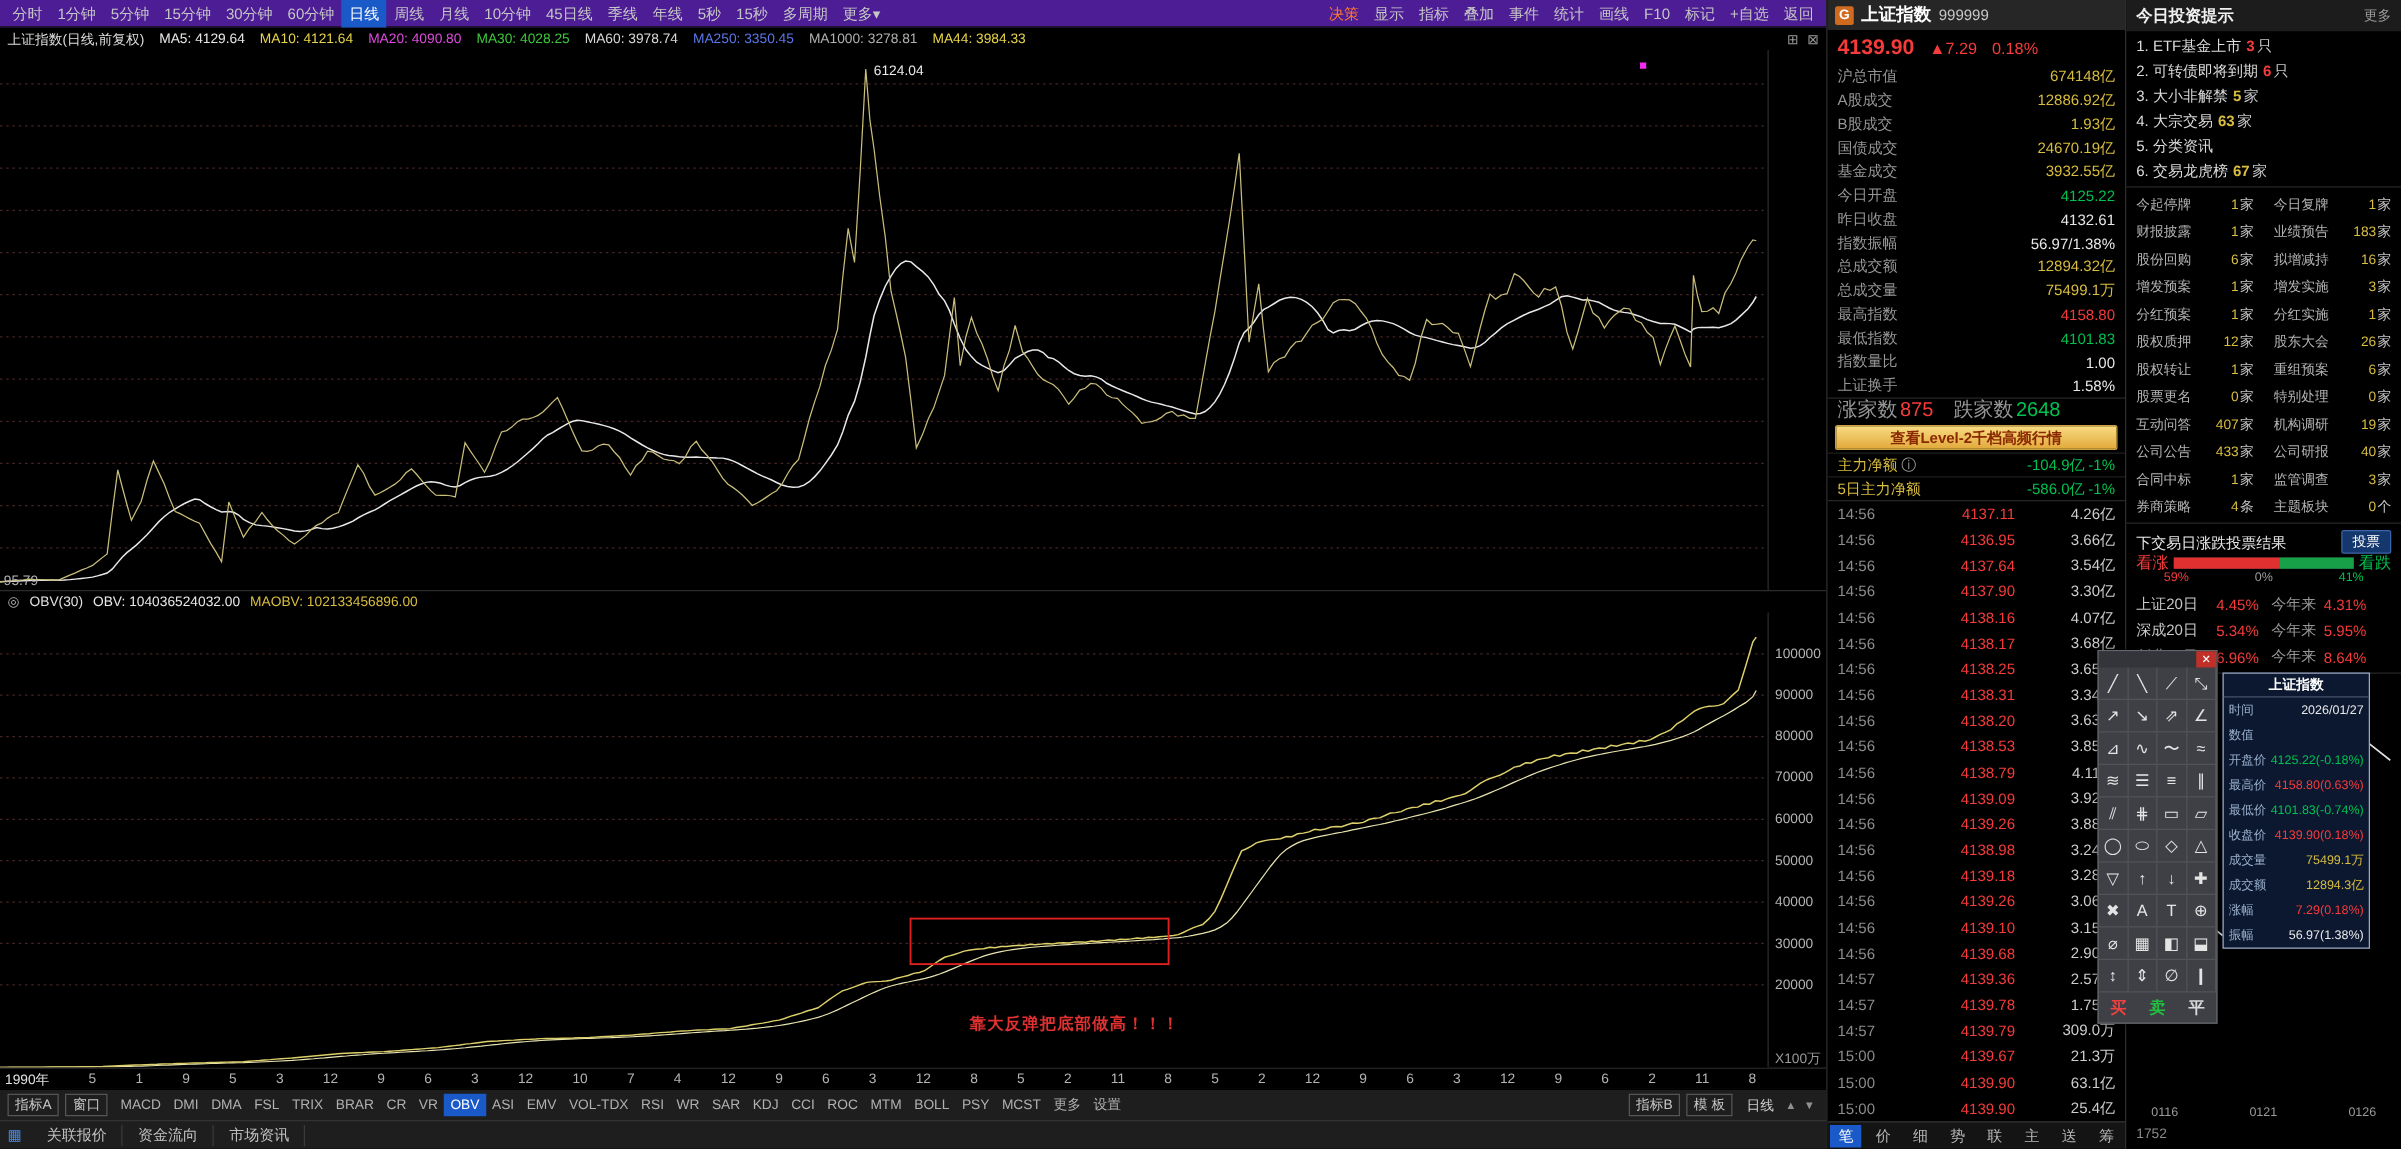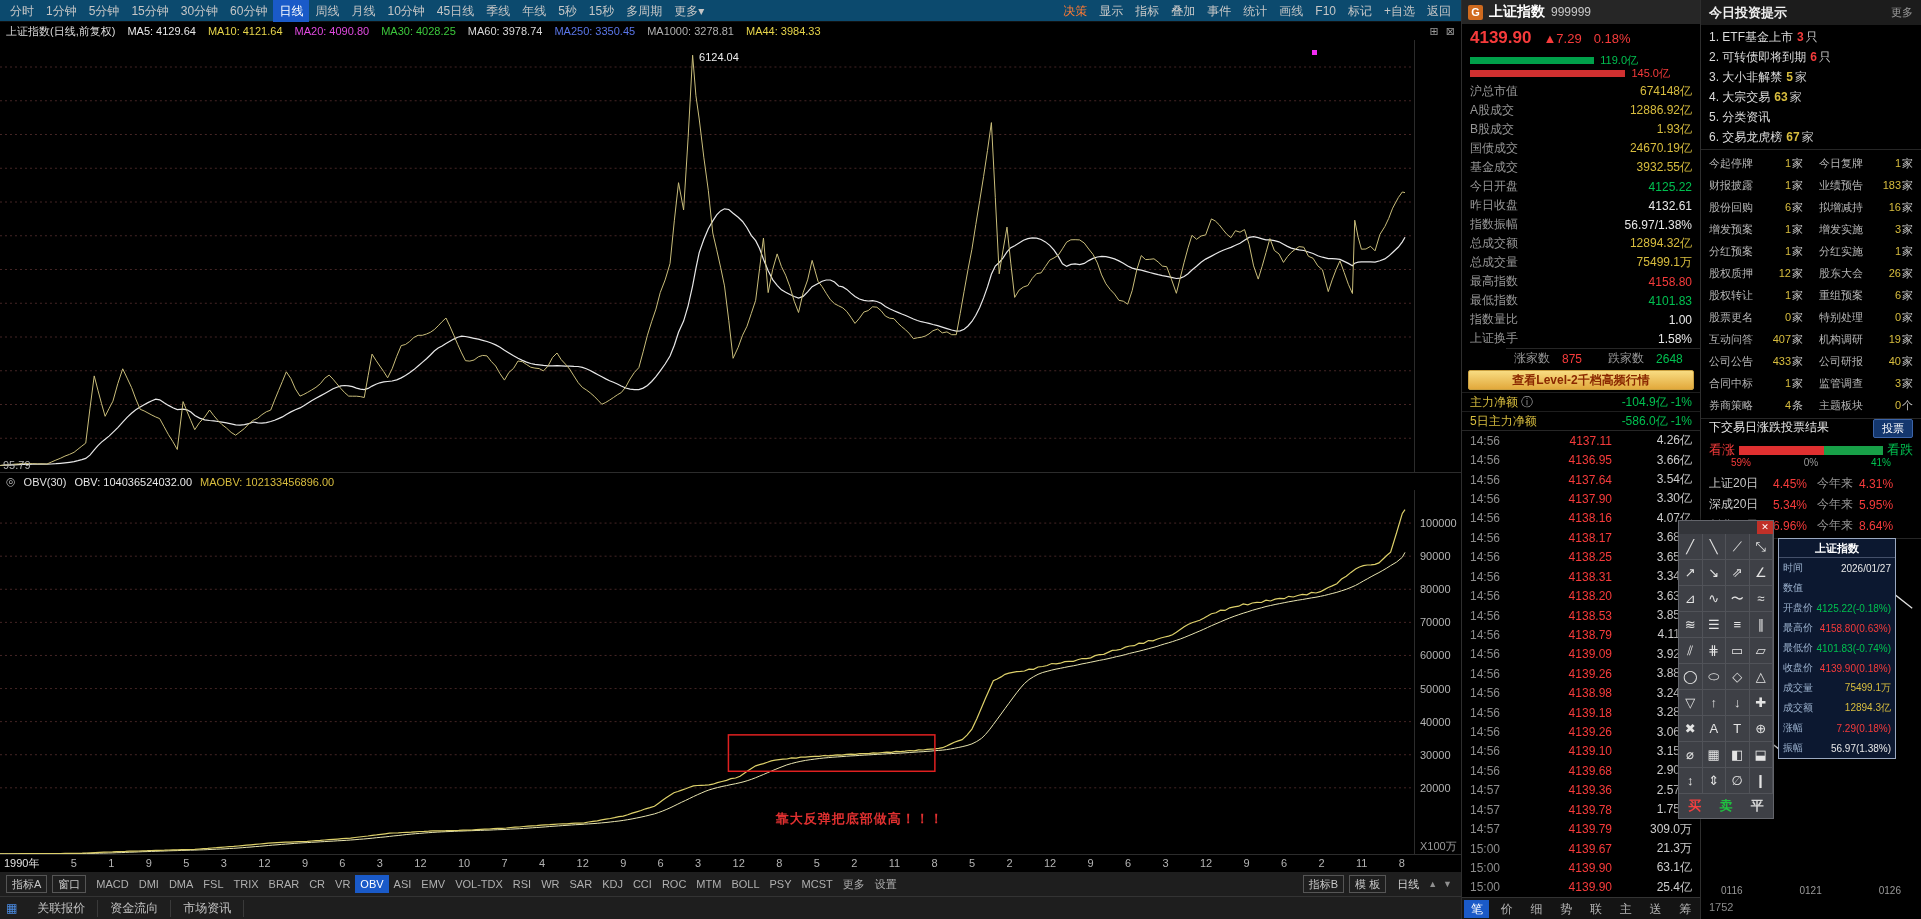--- a/index.html
+++ b/index.html
@@ -1,21 +1,21 @@
 <!DOCTYPE html>
 <html><head>
 <meta charset="utf-8">
 <style>
 *{margin:0;padding:0;box-sizing:border-box;}
 html,body{width:1921px;height:919px;}
 body{background:#000;font-family:"Liberation Sans","DejaVu Sans",sans-serif;font-size:12px;color:#c8c8c8;overflow:hidden;position:relative;}
 .red{color:#f63b3b;}.green{color:#00c050;}.yellow{color:#d8bd3e;}.white{color:#e8e8e8;}.gray{color:#9a9a9a;}
 
 .chart-col{position:absolute;left:0;top:0;width:1461px;height:919px;display:flex;flex-direction:column;background:#000;}
-.topbar{height:22px;flex:none;background:#0c4a6e;border-bottom:1px solid #111;display:flex;justify-content:space-between;align-items:center;padding:0 4px;}
+.topbar{height:22px;flex:none;background:#4c1d95;border-bottom:1px solid #111;display:flex;justify-content:space-between;align-items:center;padding:0 4px;}
 .menu-left,.menu-right{display:flex;height:22px;align-items:center;}
 .menu-item{padding:0 6px;line-height:22px;font-size:12px;color:#c6c6c6;cursor:pointer;white-space:nowrap;}
 .menu-item.active{background:#1a5ac8;color:#fff;}
 .menu-item.decision{color:#ff7a33;}
 .chart-header{height:18px;flex:none;display:flex;align-items:center;padding:0 6px;font-size:11px;}
 .ch-title{color:#dcdcdc;margin-right:12px;white-space:nowrap;}
 .ma-item{margin-right:12px;white-space:nowrap;}
 .ch-icons{margin-left:auto;display:flex;gap:7px;color:#9a9a9a;}
 .ch-icon{cursor:pointer;}
 .chart-row{flex:none;display:flex;position:relative;}
@@ -54,21 +54,21 @@
 .q-last{font-size:17px;font-weight:bold;}
 .q-chg{font-size:13px;}
 .q-bars{height:30px;flex:none;padding:2px 8px;display:flex;flex-direction:column;justify-content:space-around;}
 .q-bar-row{display:flex;align-items:center;gap:6px;height:11px;}
 .q-bar{height:7px;flex:none;}
 .green-bg{background:#00a04a;}
 .red-bg{background:#d03030;}
 .q-bar-val{font-size:11px;white-space:nowrap;}
 .q-row{height:19px;display:flex;justify-content:space-between;align-items:center;padding:0 8px;font-size:12px;}
 .q-label{color:#969696;white-space:nowrap;}
-.q-updown{height:20px;flex:none;display:flex;align-items:center;gap:12px;padding:0 8px;border-top:1px solid #262626;font-size:12px;margin-left:44px;}
+.q-updown{height:20px;flex:none;display:flex;align-items:center;gap:2px;padding:0 8px;border-top:1px solid #262626;font-size:16px;}
 .level2-btn{height:20px;flex:none;margin:2px 6px;background:linear-gradient(#f8dc82,#e2a93c);color:#8a2800;font-weight:bold;font-size:12px;border:1px solid #caa040;border-radius:2px;cursor:pointer;font-family:inherit;}
 .main-row{border-top:1px solid #1e1e1e;}
 .main-row .grp{display:flex;align-items:center;gap:3px;}
 .tick-list{flex:1;display:flex;flex-direction:column;border-top:1px solid #262626;overflow:hidden;}
 .tick-row{flex:1;display:grid;grid-template-columns:46px 1fr 66px;align-items:center;padding:0 8px;font-size:12px;}
 .t-time{color:#8c8c8c;}
 .t-price{text-align:right;padding-right:14px;}
 .t-amt{text-align:right;color:#cdcdcd;}
 .q-tabs{height:22px;flex:none;background:#141414;border-top:1px solid #333;display:flex;align-items:center;justify-content:space-around;}
 .q-tab{width:25px;text-align:center;line-height:18px;color:#b6b6b6;font-size:12px;cursor:pointer;}
@@ -80,21 +80,21 @@
 .rp-more{color:#9a9a9a;font-size:11px;cursor:pointer;}
 .tips{flex:none;border-bottom:1px solid #262626;padding:2px 0;}
 .tip-row{height:20px;display:flex;align-items:center;padding:0 8px;font-size:12px;color:#dcdcdc;cursor:pointer;}
 .tip-count{margin-left:4px;font-weight:bold;}
 .tip-unit{margin-left:2px;color:#c8c8c8;}
 .info-grid{flex:none;padding:2px 0;border-bottom:1px solid #262626;}
 .g-row{height:22px;display:flex;}
 .g-cell{flex:1;display:flex;justify-content:space-between;align-items:center;padding:0 8px;font-size:11px;cursor:pointer;}
 .g-label{color:#b4b4b4;white-space:nowrap;}
 .g-unit{color:#c8c8c8;margin-left:1px;}
-.vote-title-row{height:24px;flex:none;display:flex;justify-content:space-between;align-items:flex-start;padding:0 8px;}
+.vote-title-row{height:24px;flex:none;display:flex;justify-content:space-between;align-items:flex-end;padding:0 8px;}
 .vote-title{color:#e8e8e8;font-size:12px;}
 .vote-btn{background:#14376e;border:1px solid #3c64a8;color:#fff;font-size:11px;padding:1px 8px;border-radius:2px;cursor:pointer;font-family:inherit;}
 .vote-bar-row{height:14px;flex:none;display:flex;align-items:center;padding:0 8px;gap:4px;}
 .vote-word{font-size:13px;}
 .vote-bar{flex:1;height:9px;display:flex;background:#333;}
 .vote-up{background:#e03030;height:100%;}
 .vote-down{background:#18a048;height:100%;margin-left:auto;}
 .vote-pcts{height:14px;flex:none;display:flex;justify-content:space-between;padding:0 30px;font-size:10px;}
 .stats{flex:none;border-bottom:1px solid #262626;padding:2px 0;}
 .stat-row{height:21px;display:flex;align-items:center;padding:0 8px;font-size:12px;}
@@ -332,30 +332,20 @@
 <div class="quote-panel">
   <div class="q-header">
     <span class="g-logo">G</span>
     <span class="q-name">上证指数</span>
     <span class="q-code">999999</span>
   </div>
   <div class="q-price">
     <span class="q-last red">4139.90</span>
     <span class="q-chg red">▲7.29</span>
     <span class="q-chg red">0.18%</span>
-  </div>
-  <div class="q-bars">
-    <div class="q-bar-row">
-      <div class="q-bar green-bg" id="bar-green" style="width: 56%;"></div>
-      <span class="q-bar-val green">119.0亿</span>
-    </div>
-    <div class="q-bar-row">
-      <div class="q-bar red-bg" id="bar-red" style="width: 70%;"></div>
-      <span class="q-bar-val red">145.0亿</span>
-    </div>
   </div>
   <div id="q-rows">
       <div class="q-row">
         <span class="q-label">沪总市值</span>
         <span class="yellow">674148亿</span>
       </div>
       <div class="q-row">
         <span class="q-label">A股成交</span>
         <span class="yellow">12886.92亿</span>
       </div>

